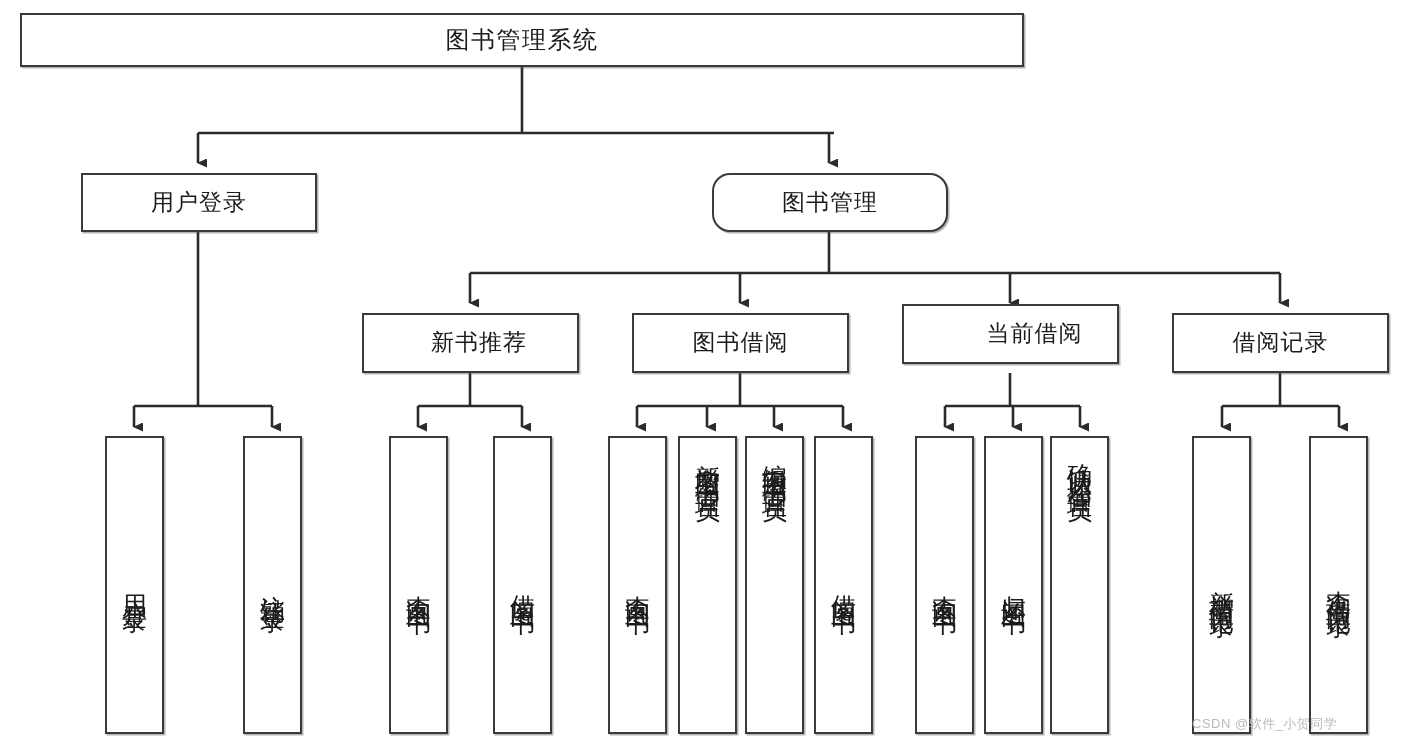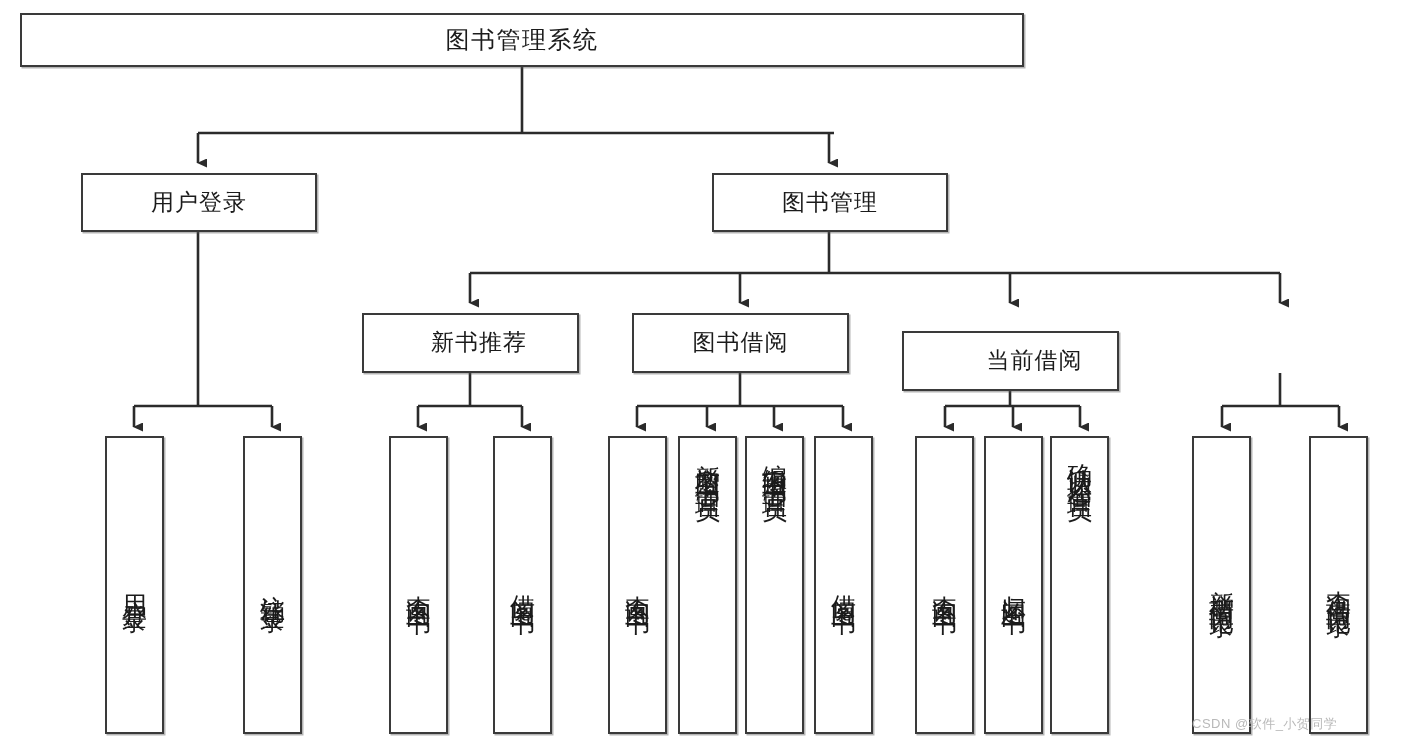--- a/index.html
+++ b/index.html
@@ -133,32 +133,35 @@
     </g>
   </svg>
 
   <div class="node-box node-h" id="node-root" style="left:20px; top:13px; width:1004px; height:54px;">
     <span class="node-label">图书管理系统</span>
   </div>
 
   <div class="node-box node-h" style="left:81px; top:173px; width:236px; height:59px;">
     <span class="node-label">用户登录</span>
   </div>
-  <div class="node-box node-h" style="left:712px; top:173px; width:236px; height:59px;">
+  <div class="node-box node-h" style="left:712px; top:173px; width:236px; height:59px;border-radius:18px;">
     <span class="node-label">图书管理</span>
   </div>
 
   <div class="node-box node-h" style="left:362px; top:313px; width:217px; height:60px;padding-left:17px;">
     <span class="node-label">新书推荐</span>
   </div>
   <div class="node-box node-h" style="left:632px; top:313px; width:217px; height:60px;justify-content:center;">
     <span class="node-label">图书借阅</span>
   </div>
-  <div class="node-box node-h" style="left:902px; top:331px; width:217px; height:60px;padding-left:48px;">
+  <div class="node-box node-h" style="left:902px; top:304px; width:217px; height:60px;padding-left:48px;">
     <span class="node-label">当前借阅</span>
+  </div>
+  <div class="node-box node-h" style="left:1172px; top:313px; width:217px; height:60px;">
+    <span class="node-label">借阅记录</span>
   </div>
 
   <div class="node-box node-v center-v" style="left:105px; top:436px; width:59px; height:298px;">
     <span class="node-label">用户登录</span>
   </div>
   <div class="node-box node-v center-v" style="left:243px; top:436px; width:59px; height:298px;">
     <span class="node-label">注销登录</span>
   </div>
 
   <div class="node-box node-v center-v" style="left:389px; top:436px; width:59px; height:298px;">

